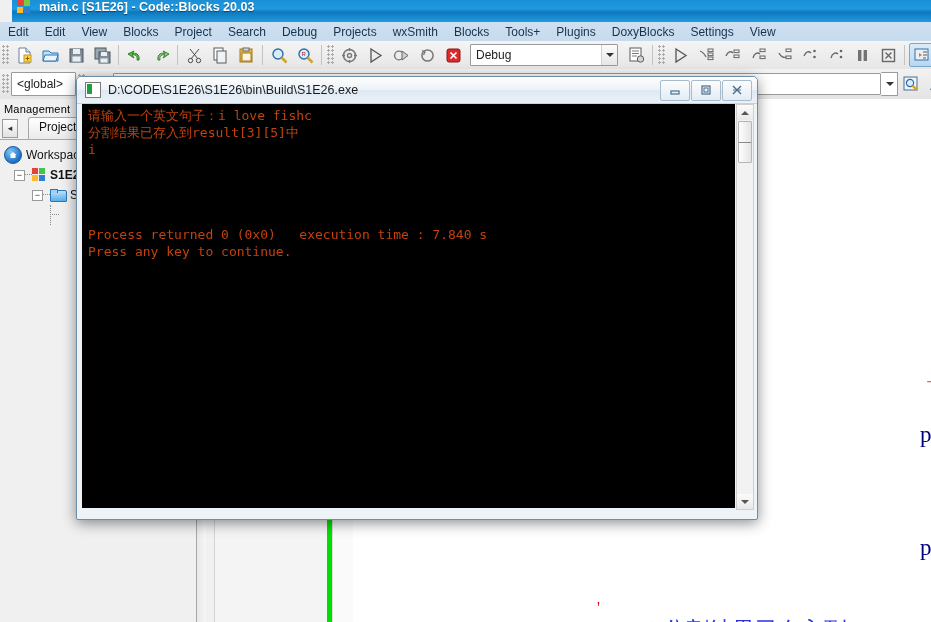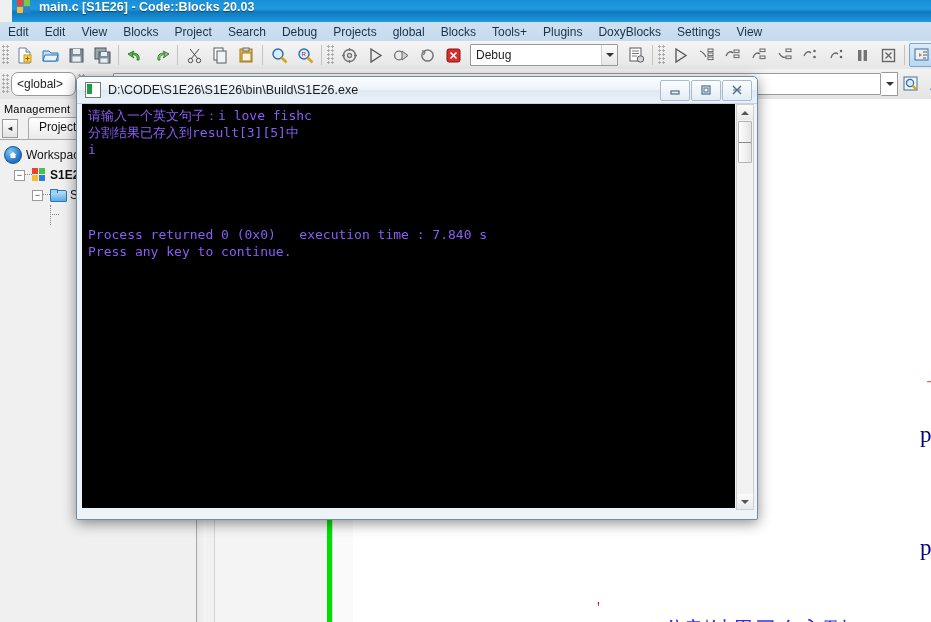--- a/index.html
+++ b/index.html
@@ -216,21 +216,21 @@
     display:flex;align-items:center;justify-content:center;
   }
   #console .cbody{
     position:absolute;left:5px;top:27px;width:653px;height:404px;
     background:#000;
     overflow:hidden;
   }
   #console .cbody pre{
     margin:0;padding:3px 0 0 6px;
     font-family:"DejaVu Sans Mono","Liberation Mono",monospace;
-    font-size:13px;line-height:17px;color:#8b5cf6;
+    font-size:13px;line-height:17px;color:#c2410c;
     white-space:pre;
   }
   #console .cscroll{
     position:absolute;right:3px;top:27px;width:16px;height:404px;
     background:#f2f2f2;border:1px solid #cfcfcf;
   }
   #console .cscroll .arrow{
     height:15px;display:flex;align-items:center;justify-content:center;
     background:linear-gradient(to bottom,#fbfbfb,#e8e8e8);
   }
@@ -262,21 +262,21 @@
 
 <div id="menubar">
   <div class="mi">Edit</div>
   <div class="mi">Edit</div>
   <div class="mi">View</div>
   <div class="mi">Blocks</div>
   <div class="mi">Project</div>
   <div class="mi">Search</div>
   <div class="mi">Debug</div>
   <div class="mi">Projects</div>
-  <div class="mi">global</div>
+  <div class="mi">wxSmith</div>
   <div class="mi">Blocks</div>
   <div class="mi">Tools+</div>
   <div class="mi">Plugins</div>
   <div class="mi">DoxyBlocks</div>
   <div class="mi">Settings</div>
   <div class="mi">View</div>
 </div>
 
 <div id="toolbar1">
   <div class="grip"></div>
@@ -481,21 +481,21 @@
         <rect x="2" y="2" width="13" height="11" fill="#e8f1fa" stroke="#3a6f9e"></rect>
         <path d="M6 6l3 2-3 2z" fill="#e07820"></path>
         <path d="M10 5h4M10 8h4M10 11h3" stroke="#5b5b5b"></path>
       </svg>
   </div>
 
 </div>
 
 <div id="toolbar2">
   <div class="grip"></div>
-  <div class="combo" style="width:63px;height:22px;border-radius:7px;">
+  <div class="combo" style="width:63px;height:22px;">
     <div class="cbtext" style="font-size:12px;">&lt;global&gt;</div>
   </div>
   <div class="grip"></div>
   <div class="tbtn">
     <svg width="17" height="15" viewBox="0 0 17 15">
         <path d="M1 3h10l4 4-4 4H1z" fill="#8c8c8c" stroke="#5b5b5b"></path>
         <circle cx="5" cy="7" r="2" fill="#fff"></circle>
       </svg>
   </div>
   <input class="combo" style="width: 768px; height: 22px; padding: 0px 4px; font-size: 12px; color: rgb(34, 34, 34); outline: none; box-sizing: border-box; border: 1px solid rgb(154, 154, 154); background: rgb(255, 255, 255);" placeholder="">

